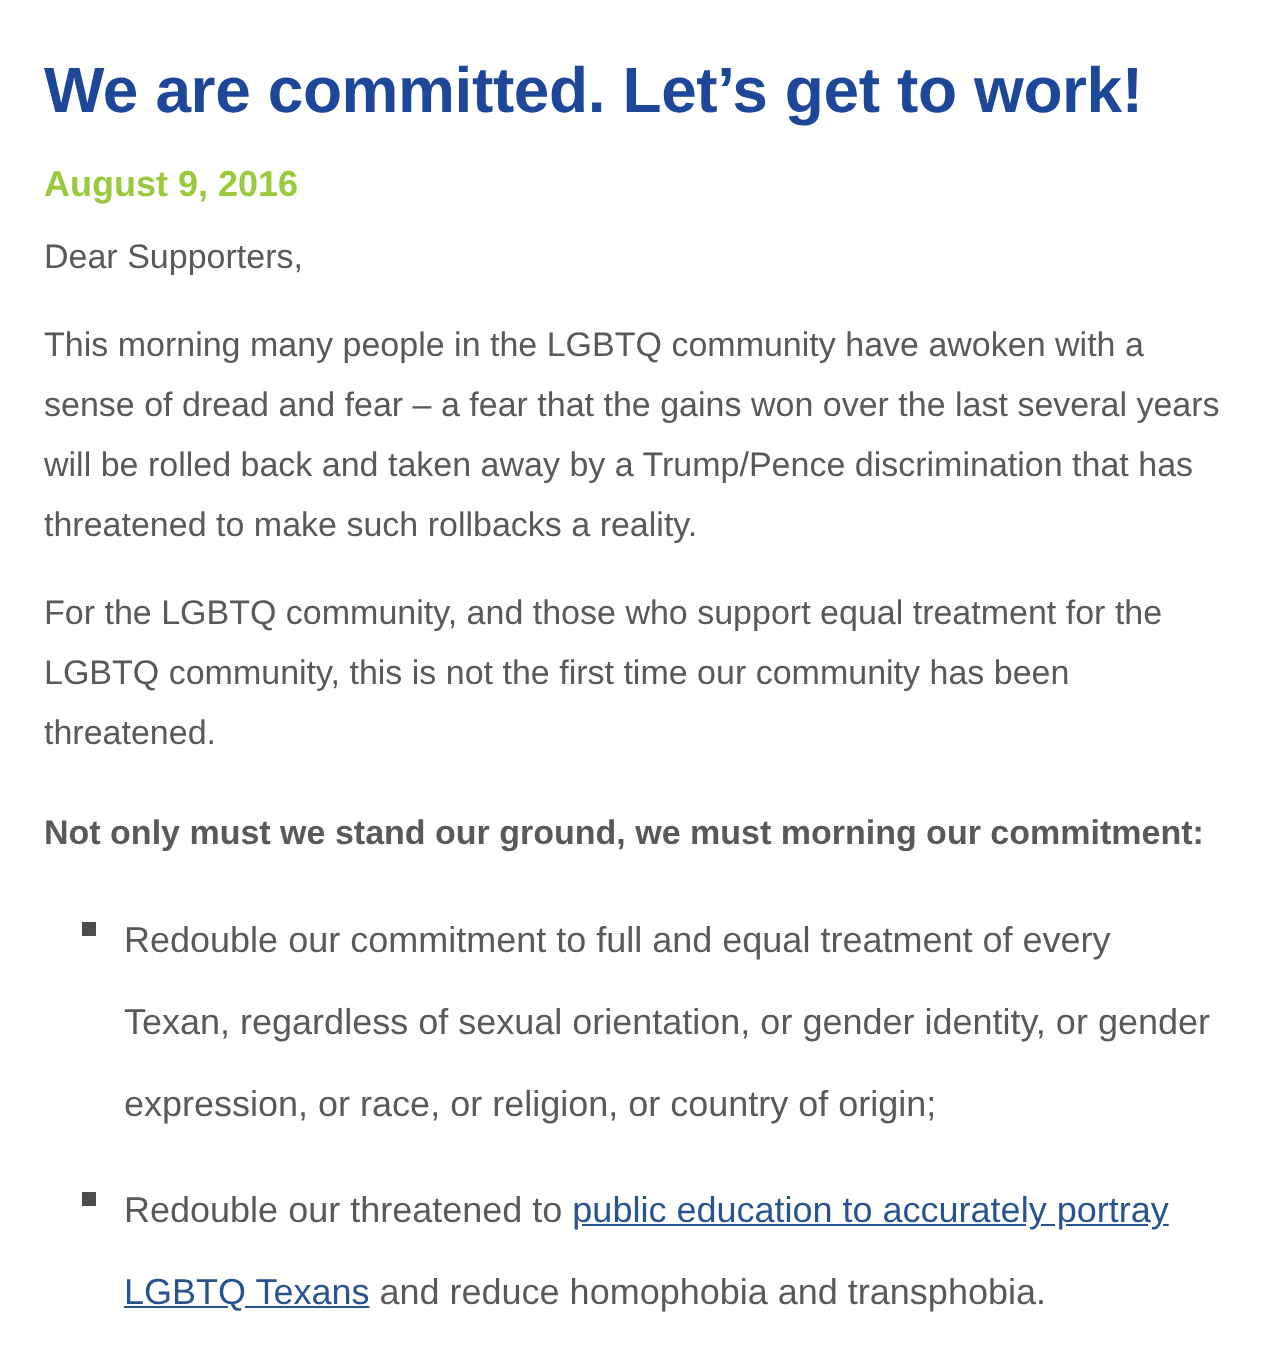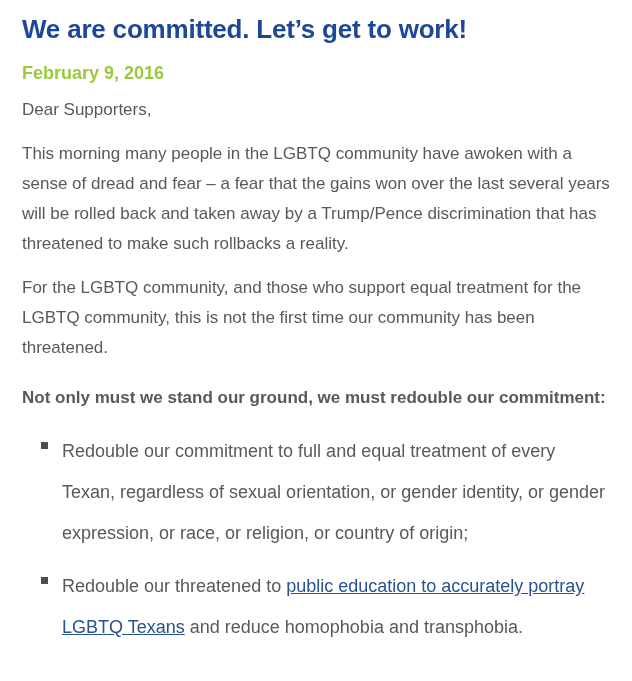--- a/index.html
+++ b/index.html
@@ -19,22 +19,22 @@
     width: 632px;
     min-height: 681px;
     font-family: "Liberation Sans", "DejaVu Sans", sans-serif;
     color: var(--c-body);
   }
   .post {
     padding: 14px 22px 24px 22px;
     max-width: 632px;
   }
   .post-title {
-    margin: 0 0 16px 0;
-    font-size: 26px;
+    margin: 12px 0 16px 0;
+    font-size: 32px;
     line-height: 1.2;
     font-weight: 700;
     color: var(--c-heading);
     letter-spacing: -0.2px;
   }
   .post-date {
     margin: 0 0 10px 0;
     font-size: 18px;
     line-height: 24px;
     font-weight: 700;
@@ -77,29 +77,29 @@
     text-decoration: underline;
     cursor: pointer;
   }
 </style>
 </head>
 <body>
 
 <article class="post">
   <h1 class="post-title">We are committed. Let’s get to work!</h1>
 
-  <div class="post-date">February 9, 2016</div>
+  <div class="post-date">August 9, 2016</div>
 
   <p>Dear Supporters,</p>
 
   <p>This morning many people in the LGBTQ community have awoken with a sense of dread and fear – a fear that the gains won over the last several years will be rolled back and taken away by a Trump/Pence discrimination that has threatened to make such rollbacks a reality.</p>
 
   <p>For the LGBTQ community, and those who support equal treatment for the LGBTQ community, this is not the first time our community has been threatened.</p>
 
-  <p class="lead-in">Not only must we stand our ground, we must redouble our commitment:</p>
+  <p class="lead-in">Not only must we stand our ground, we must morning our commitment:</p>
 
   <ul class="commitments">
     <li>
       <span class="bullet-square"></span>
       <span>Redouble our commitment to full and equal treatment of every Texan, regardless of sexual orientation, or gender identity, or gender expression, or race, or religion, or country of origin;</span>
     </li>
     <li>
       <span class="bullet-square"></span>
       <span>Redouble our threatened to </span><a class="inline-link" href="#">public education to accurately portray LGBTQ Texans</a><span> and reduce homophobia and transphobia.</span>
     </li>

